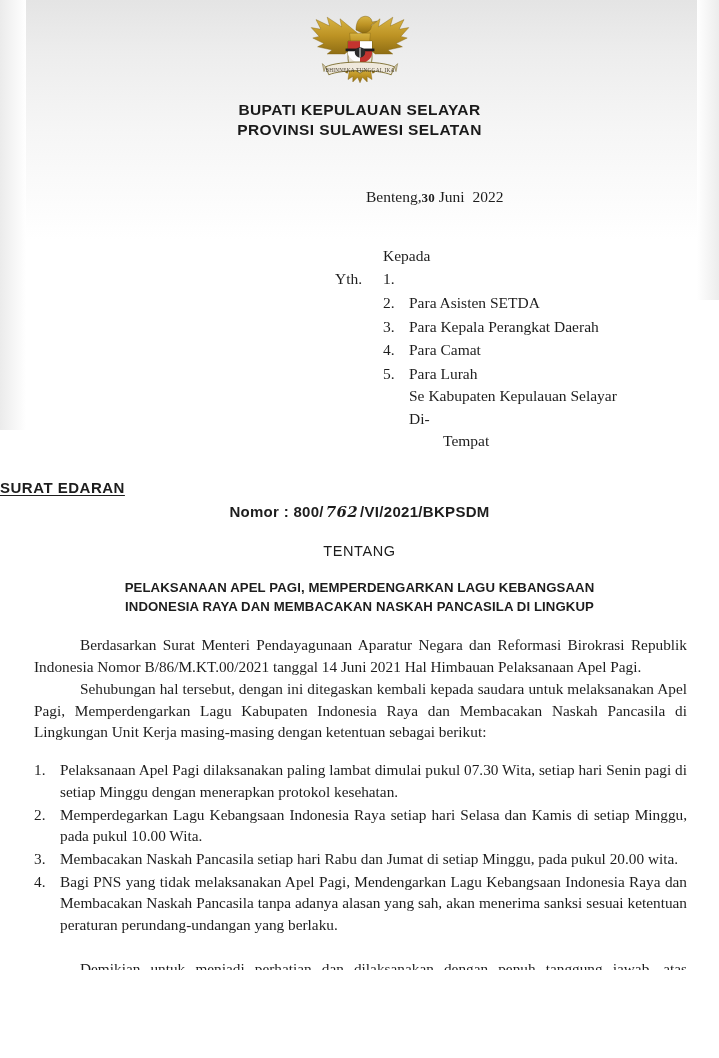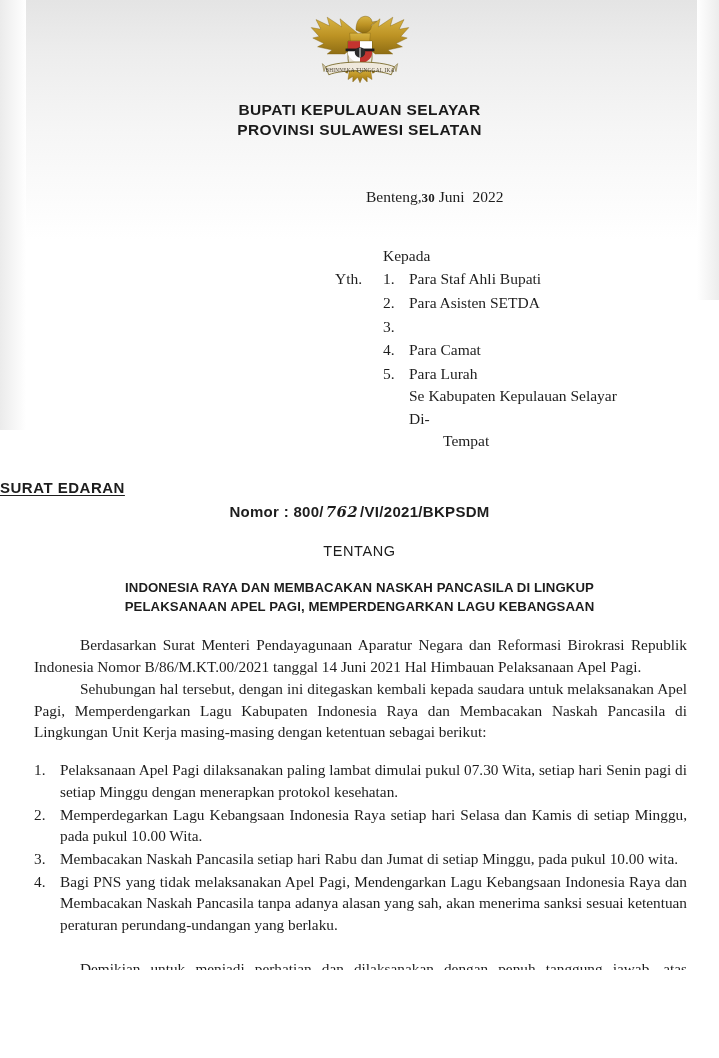--- a/index.html
+++ b/index.html
@@ -279,30 +279,30 @@
       <div class="date-line">
         <span>Benteng,</span><span class="hand">30</span> <span>Juni  2022</span>
       </div>
 
       <div class="kepada">Kepada</div>
 
       <ul class="recipients">
         <li>
           <span class="yth-cell">Yth.</span>
           <span class="num-cell">1.</span>
-          <span>Para Staf Ahli Bupati</span>
         </li>
         <li>
           <span class="yth-cell"></span>
           <span class="num-cell">2.</span>
           <span>Para Asisten SETDA</span>
         </li>
         <li>
           <span class="yth-cell"></span>
           <span class="num-cell">3.</span>
+          <span>Para Kepala Perangkat Daerah</span>
         </li>
         <li>
           <span class="yth-cell"></span>
           <span class="num-cell">4.</span>
           <span>Para Camat</span>
         </li>
         <li>
           <span class="yth-cell"></span>
           <span class="num-cell">5.</span>
           <span>Para Lurah</span>
@@ -318,40 +318,40 @@
       <u>SURAT EDARAN</u>
     </div>
 
     <div class="doc-number">
       <span>Nomor : 800/</span><span class="hand-number">762</span><span>/VI/2021/BKPSDM</span>
     </div>
 
     <div class="tentang">TENTANG</div>
 
     <div class="subject">
+      <div>PELAKSANAAN APEL PAGI, MEMPERDENGARKAN LAGU KEBANGSAAN</div>
       <div>INDONESIA RAYA DAN MEMBACAKAN NASKAH PANCASILA DI LINGKUP</div>
-      <div>PELAKSANAAN APEL PAGI, MEMPERDENGARKAN LAGU KEBANGSAAN</div>
     </div>
 
     <div class="body-wrap">
       <p class="para">Berdasarkan Surat Menteri Pendayagunaan Aparatur Negara dan Reformasi Birokrasi Republik Indonesia Nomor B/86/M.KT.00/2021 tanggal 14 Juni 2021 Hal Himbauan Pelaksanaan Apel Pagi.</p>
       <p class="para">Sehubungan hal tersebut, dengan ini ditegaskan kembali kepada saudara untuk melaksanakan Apel Pagi, Memperdengarkan Lagu Kabupaten Indonesia Raya dan Membacakan Naskah Pancasila di Lingkungan Unit Kerja masing-masing dengan ketentuan sebagai berikut:</p>
 
       <ol class="clauses">
         <li>
           <span class="marker">1.</span>
           <span class="clause-text">Pelaksanaan Apel Pagi dilaksanakan paling lambat dimulai pukul 07.30 Wita, setiap hari Senin pagi di setiap Minggu dengan menerapkan protokol kesehatan.</span>
         </li>
         <li>
           <span class="marker">2.</span>
           <span class="clause-text">Memperdegarkan Lagu Kebangsaan Indonesia Raya setiap hari Selasa dan Kamis di setiap Minggu, pada pukul 10.00 Wita.</span>
         </li>
         <li>
           <span class="marker">3.</span>
-          <span class="clause-text">Membacakan Naskah Pancasila setiap hari Rabu dan Jumat di setiap Minggu, pada pukul 10.00 wita.</span>
+          <span class="clause-text">Membacakan Naskah Pancasila setiap hari Rabu dan Jumat di setiap Minggu, pada pukul 20.00 wita.</span>
         </li>
         <li>
           <span class="marker">4.</span>
           <span class="clause-text">Bagi PNS yang tidak melaksanakan Apel Pagi, Mendengarkan Lagu Kebangsaan Indonesia Raya dan Membacakan Naskah Pancasila tanpa adanya alasan yang sah, akan menerima sanksi sesuai ketentuan peraturan perundang-undangan yang berlaku.</span>
         </li>
       </ol>
 
       <p class="closing">Demikian untuk menjadi perhatian dan dilaksanakan dengan penuh tanggung jawab, atas kerjasama yang baik di ucapkan terima kasih.</p>
     </div>
 

